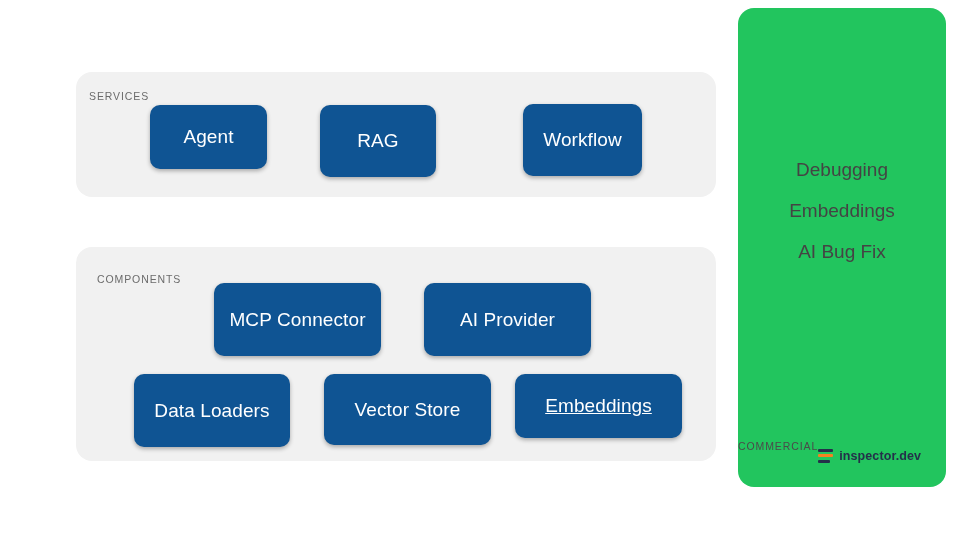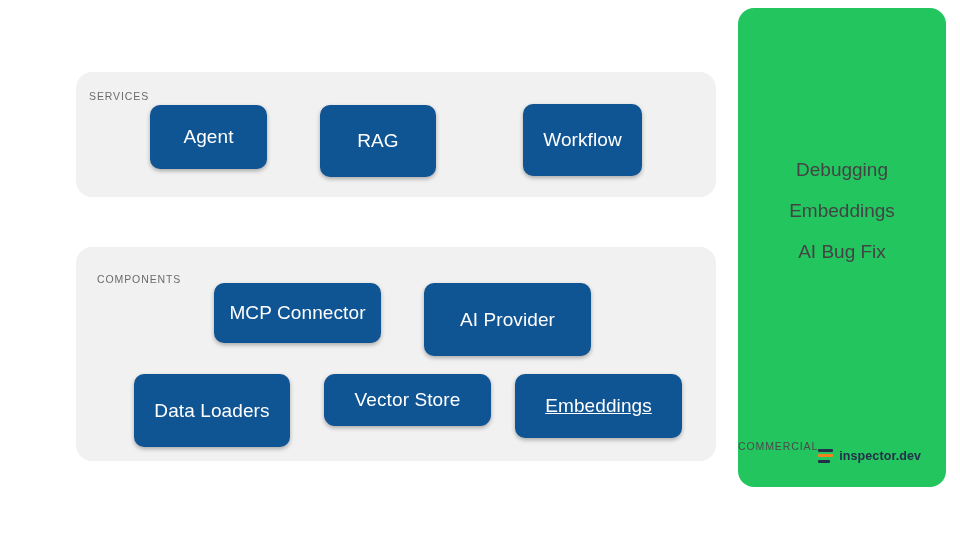--- a/index.html
+++ b/index.html
@@ -73,26 +73,26 @@
     white-space: nowrap;
     box-shadow: 0 2px 4px rgba(0, 0, 0, 0.30);
   }
 
   
   #node-agent      { left: 150px; top: 105px; width: 117px; height: 64px; }
   #node-rag        { left: 320px; top: 105px; width: 116px; height: 72px; text-align: center; }
   #node-workflow   { left: 523px; top: 104px; width: 119px; height: 72px; }
 
   
-  #node-mcp        { left: 214px; top: 283px; width: 167px; height: 60px; }
+  #node-mcp        { left: 214px; top: 283px; width: 167px; height: 73px; }
   #node-aiprovider { left: 424px; top: 283px; width: 167px; height: 73px; }
 
   
   #node-dataloaders { left: 134px; top: 374px; width: 156px; height: 73px; }
-  #node-vectorstore { left: 324px; top: 374px; width: 167px; height: 52px; border-radius: 11px; }
+  #node-vectorstore { left: 324px; top: 374px; width: 167px; height: 71px; }
   #node-embeddings  { left: 515px; top: 374px; width: 167px; height: 64px; text-decoration: underline; }
 
   
   #panel-commercial {
     position: absolute;
     left: 738px;
     top: 8px;
     width: 172px;
     height: 479px;
     background: #22c55e;

